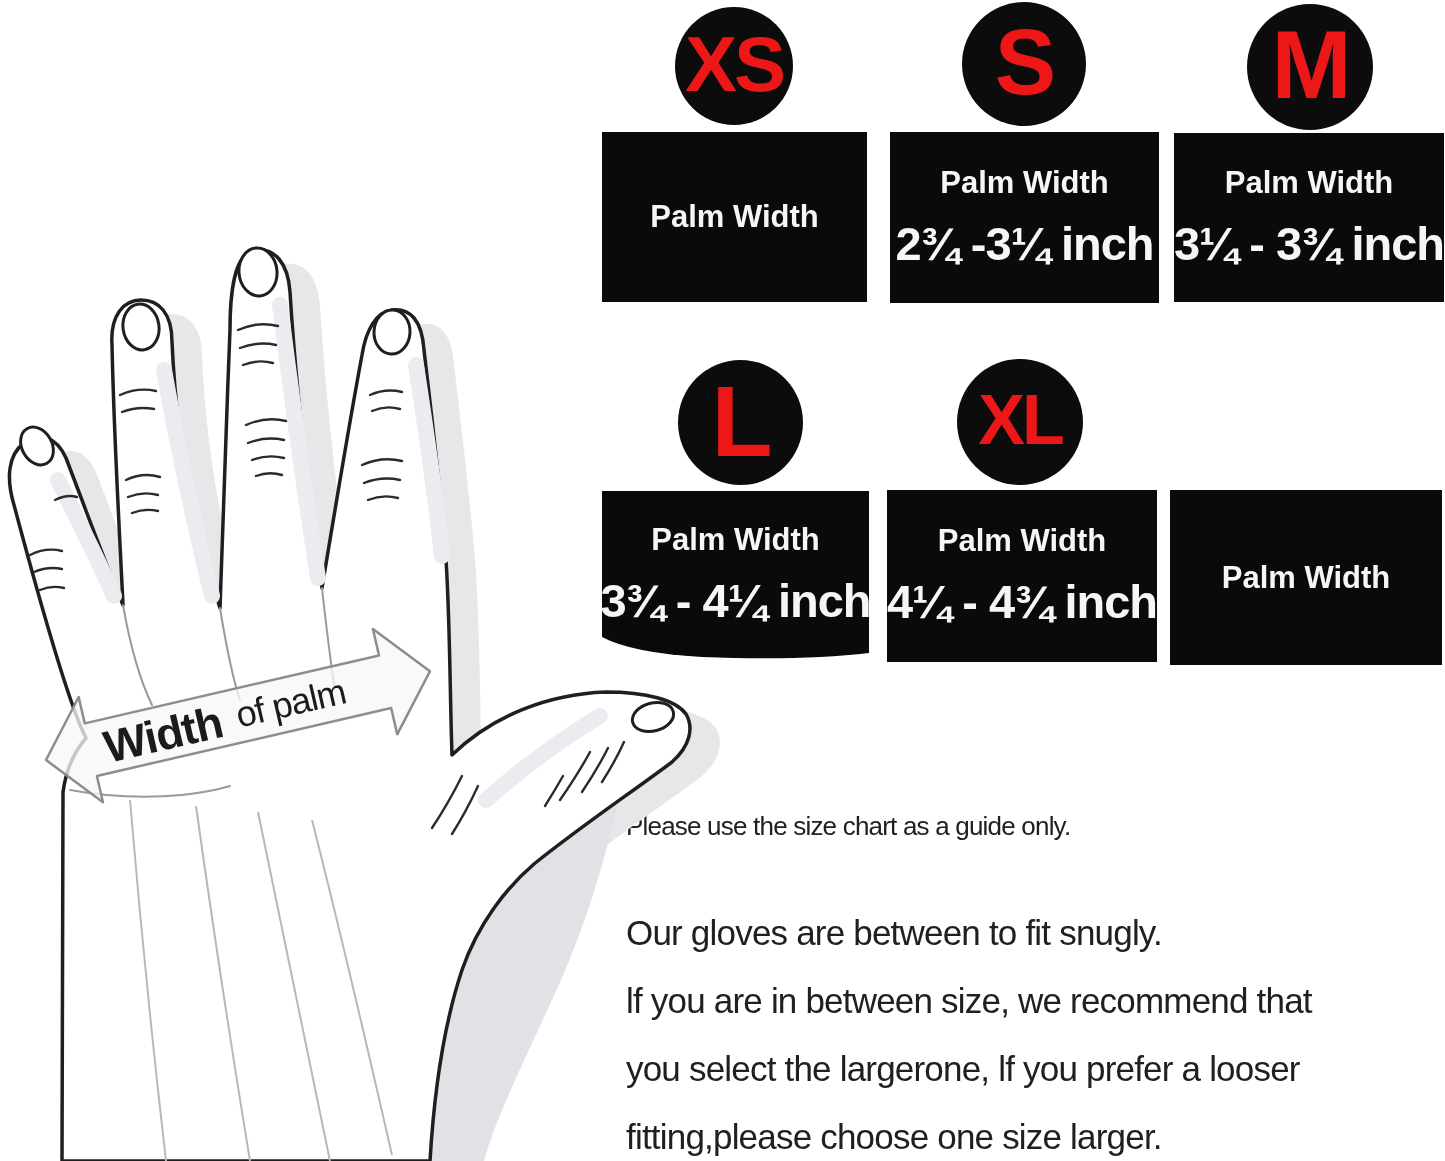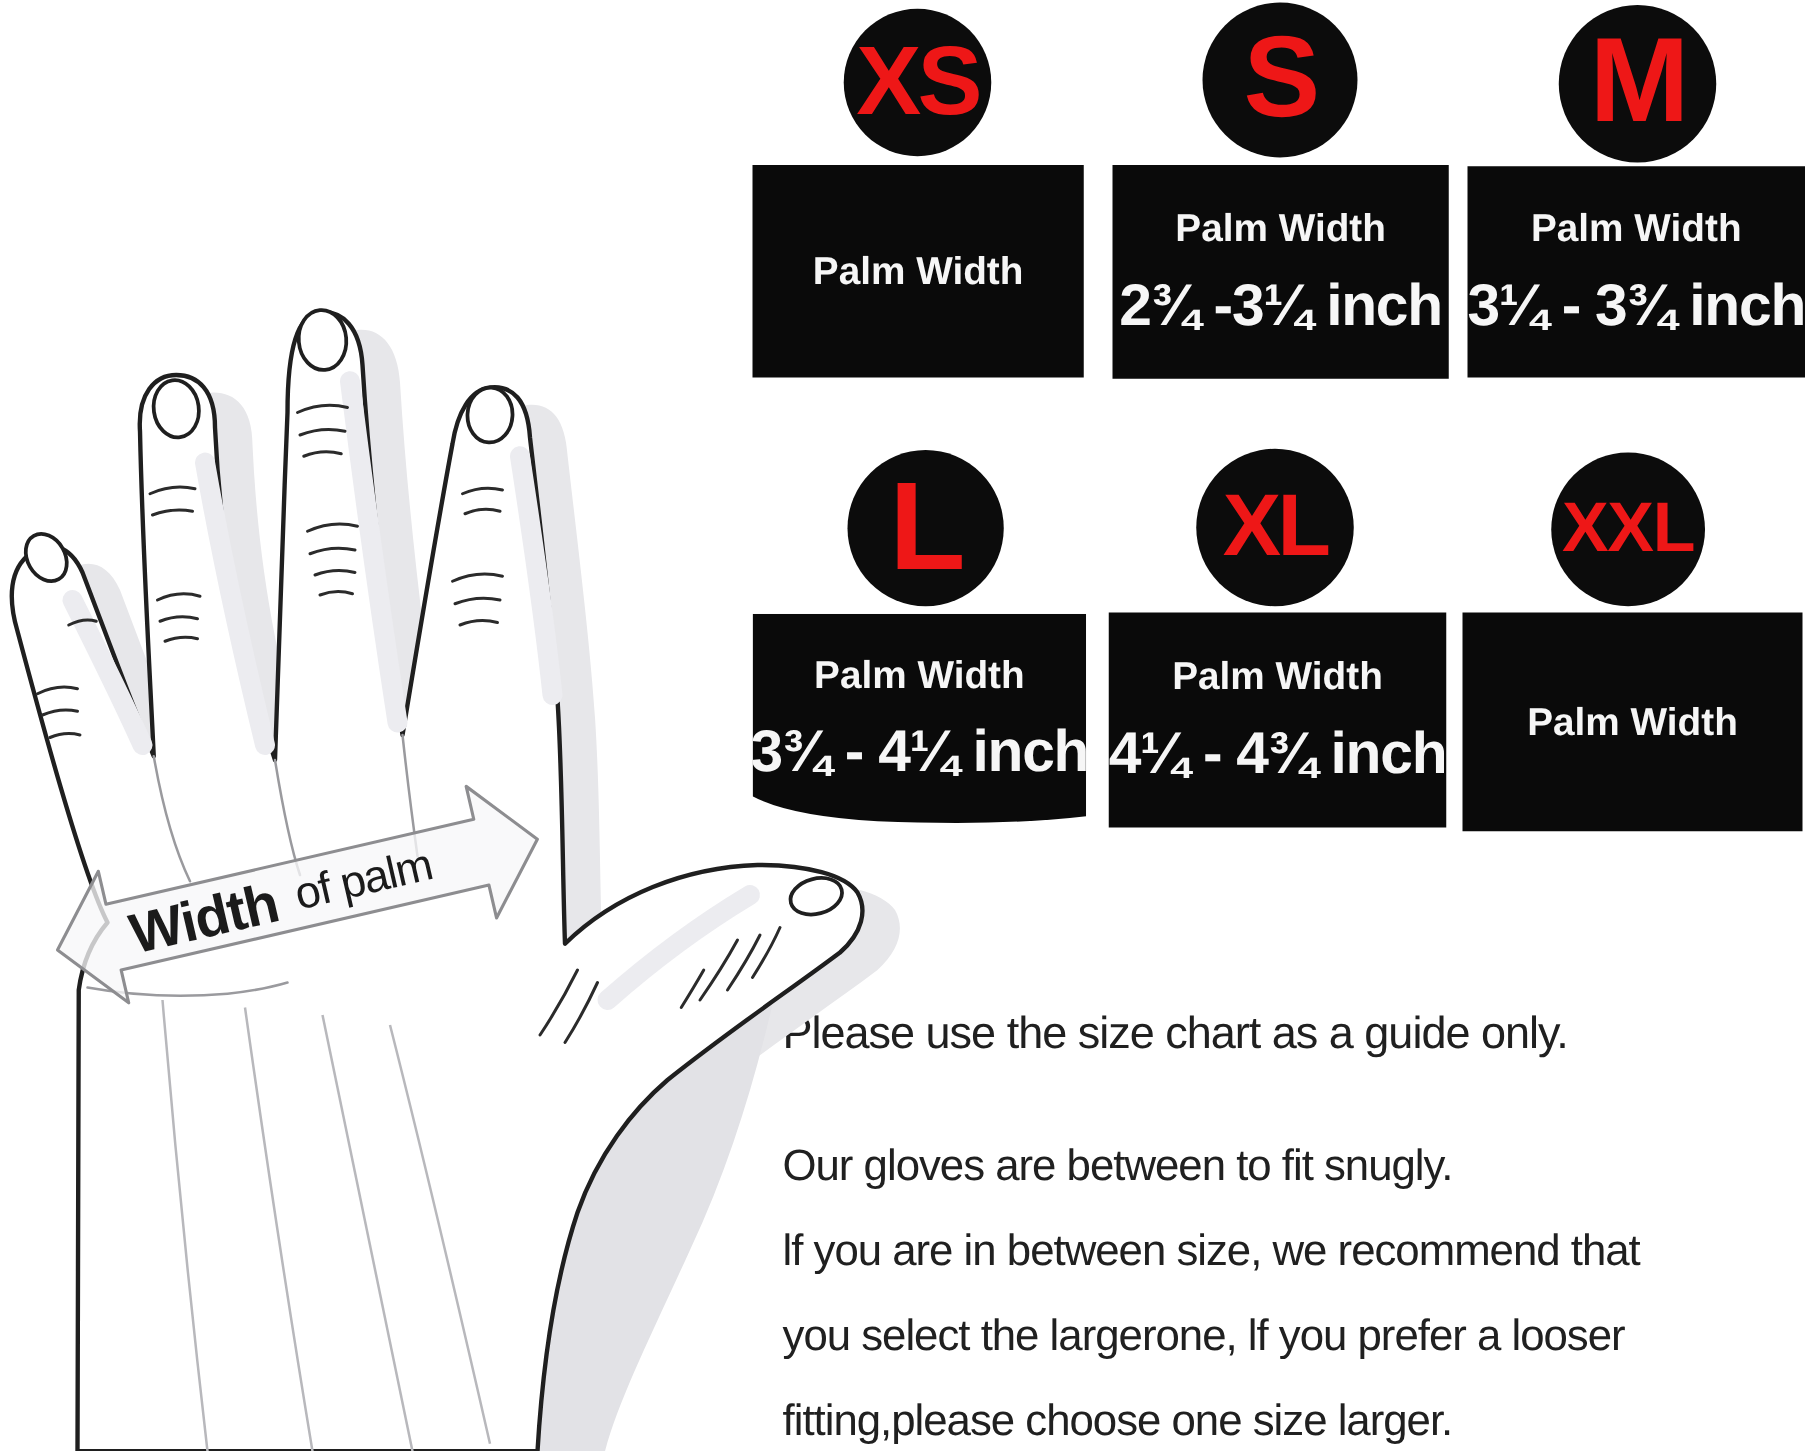--- a/index.html
+++ b/index.html
@@ -20,21 +20,21 @@
               letter-spacing:0px;}
   .palm-range{color:#f6f6f6;font-weight:bold;font-size:47px;line-height:56px;
               margin-top:14px;letter-spacing:-1px;white-space:nowrap;}
 
   
   svg.hand{position:absolute;left:0;top:0;z-index:5;pointer-events:none;}
 
   
   .notes{position:absolute;left:626px;top:0;width:820px;z-index:2;}
   .note-intro{position:absolute;left:0;top:804px;width:820px;
-              font-size:36px;line-height:44px;letter-spacing:-0.8px;color:#202020;}
+              font-size:26px;line-height:44px;letter-spacing:-0.8px;color:#202020;}
   .note-body{position:absolute;left:0;top:899px;width:820px;
              font-size:35px;line-height:68px;letter-spacing:-0.8px;color:#202020;}
 </style>
 </head>
 <body>
 
 <div class="stage">
 
   <div class="badge" style="left:675px;top:7px;width:118px;height:118px;">
     <span style="font-size:78px;">XS</span>
@@ -69,23 +69,20 @@
   </div>
 
   <div class="badge" style="left:957px;top:359px;width:126px;height:126px;">
     <span style="font-size:70px;">XL</span>
     </div>
   <div class="specbox" style="left:887px;top:490px;width:270px;height:172px;">
     <div class="palm-label">Palm Width</div>
     <div class="palm-range">4¼ - 4¾ inch</div>
   </div>
 
-  <div class="badge" style="left:1241px;top:362px;width:123px;height:123px;">
-    <span style="font-size:56px;letter-spacing:-1px;">XXL</span>
-    </div>
   <div class="specbox" style="left:1170px;top:490px;width:272px;height:175px;">
     <div class="palm-label">Palm Width</div>
   </div>
 
   <svg class="hand" width="730" height="1161" viewBox="0 0 730 1161">
 
     <g>
       <path fill="#e7e7ea" transform="translate(30,14)" d="
         M 62 1161 L 63 792
         C 66 770 74 752 86 738

